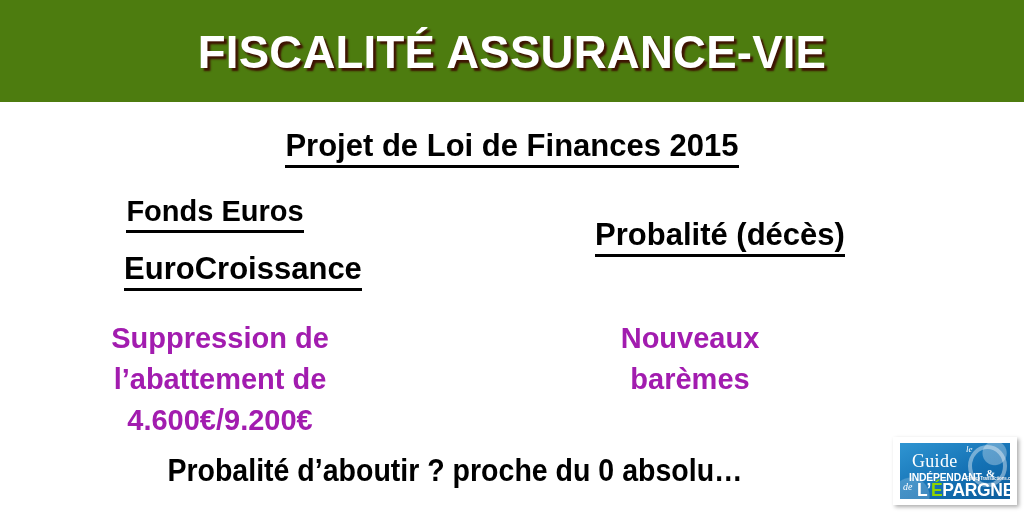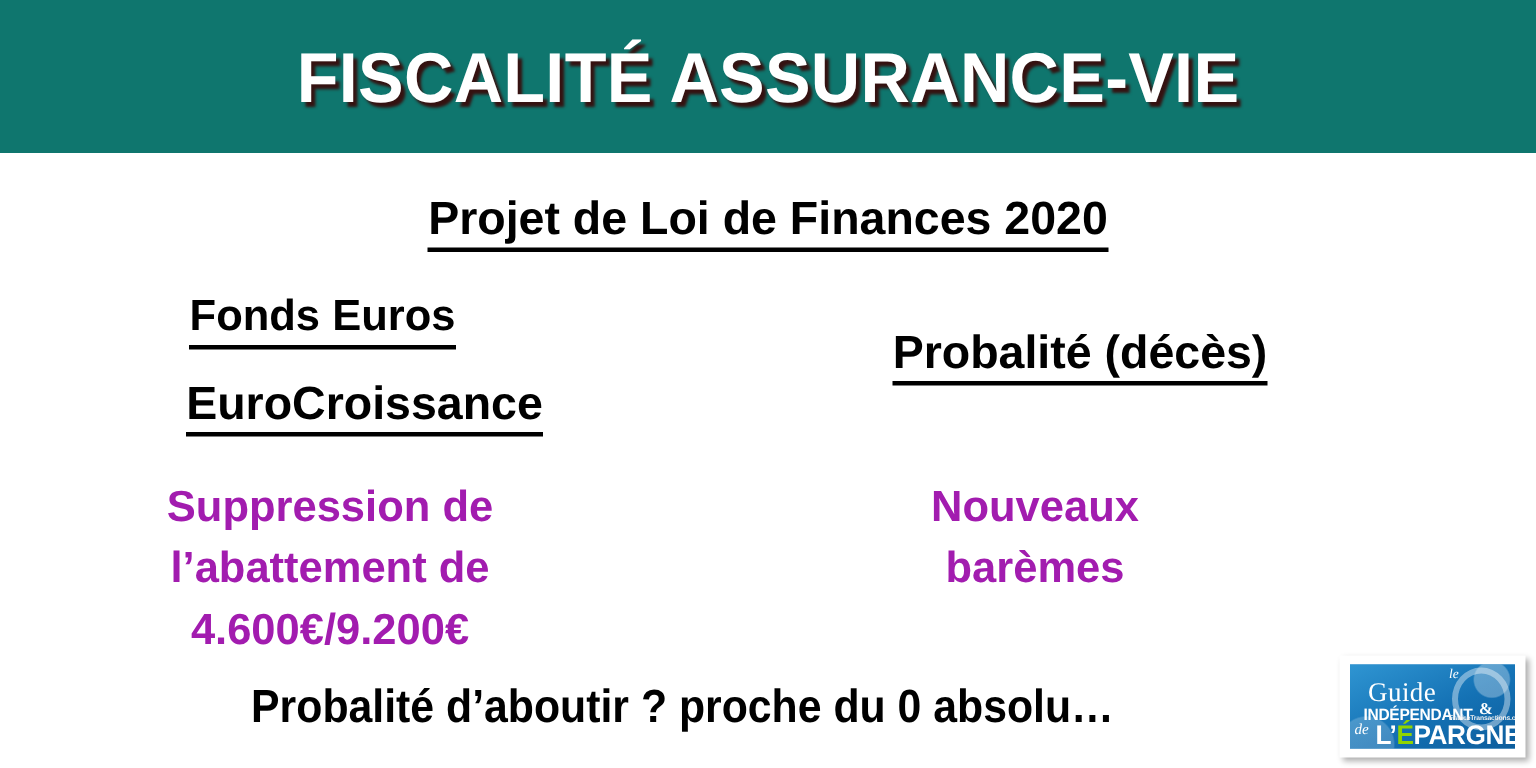--- a/index.html
+++ b/index.html
@@ -19,21 +19,21 @@
     overflow: hidden;
   }
 
   
   #banner {
     position: absolute;
     left: 0;
     top: 0;
     width: 1024px;
     height: 102px;
-    background: #0f766e;
+    background: #4d7c0f;
   }
   #banner-title {
     position: absolute;
     left: 0;
     top: 0;
     width: 1024px;
     height: 102px;
     display: flex;
     align-items: center;
     justify-content: center;
@@ -231,21 +231,21 @@
 </head>
 <body>
 
 <div id="slide">
 
   <div id="banner">
     <div id="banner-title">FISCALITÉ ASSURANCE-VIE</div>
   </div>
 
   <div class="txt" id="subtitle">
-    <span class="uline">Projet de Loi de Finances 2020</span>
+    <span class="uline">Projet de Loi de Finances 2015</span>
   </div>
 
   <div class="txt" id="h-fonds">
     <span class="uline">Fonds Euros</span>
   </div>
   <div class="txt" id="h-eurocroissance">
     <span class="uline">EuroCroissance</span>
   </div>
 
   <div class="txt" id="h-denouement">

